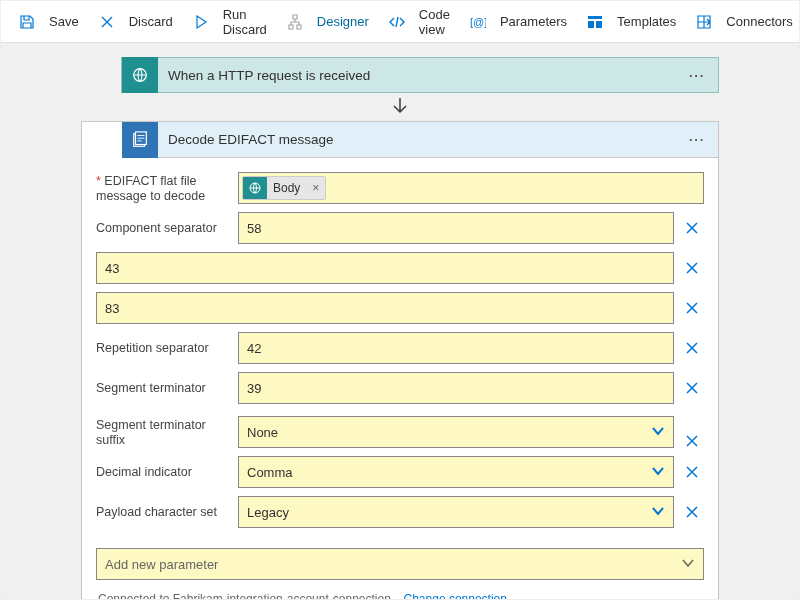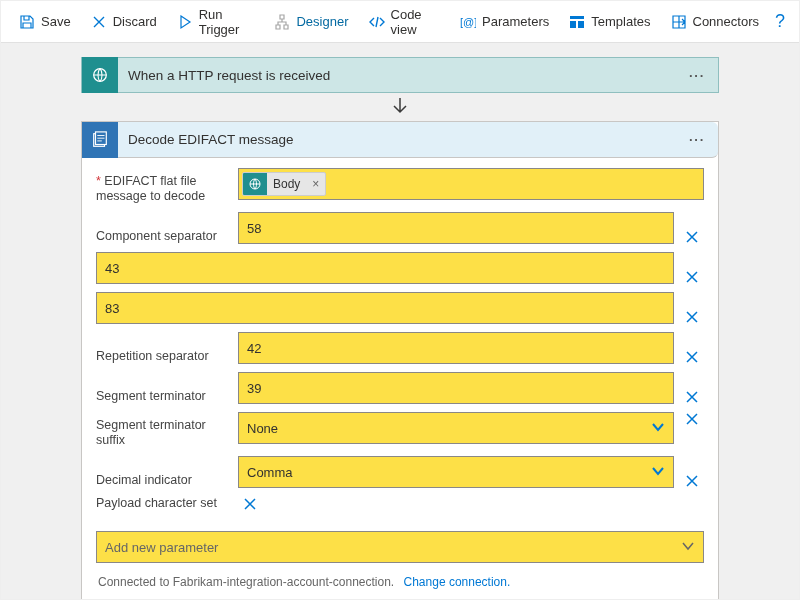--- a/index.html
+++ b/index.html
@@ -1,61 +1,61 @@
 <!DOCTYPE html>
 <html><head>
 <meta charset="utf-8">
 <style>
   * { box-sizing: border-box; }
   html, body { margin:0; padding:0; font-family: "Segoe UI", Arial, sans-serif; font-size:13px; color:#323130; background:#fff; }
   .app { width:800px; height:600px; display:flex; flex-direction:column; border:1px solid #eee;}
   .toolbar { display:flex; align-items:center; height:42px; border-bottom:1px solid #e1e1e1; padding:0 8px; gap:0; }
-  .toolbar .tbtn { display:flex; align-items:center; gap:6px; padding:0 10px; height:42px; color:#323130; cursor:pointer; }
+  .toolbar .tbtn { display:flex; align-items:center; gap:14px; padding:0 10px; height:42px; color:#323130; cursor:pointer; }
   .toolbar .tbtn.disabled { color:#0369a1; }
   .toolbar .tbtn .ic { width:16px; height:16px; display:flex; align-items:center; justify-content:center; }
   .toolbar .tbtn .ic svg { width:16px; height:16px; }
   .toolbar .help { margin-left:auto; color:#0078d4; font-size:18px; padding:0 6px; cursor:pointer;}
   .canvas { flex:1; background:#f0f0f0; padding:14px 80px 14px 80px; overflow:hidden;}
   .col { display:flex; flex-direction:column; align-items:stretch; gap:0;}
   .card { background:#fff; border:1px solid #c8c6c4; }
-  .card-header { display:flex; align-items:center; height:36px; padding-right:8px; }
+  .card-header { display:flex; align-items:center; height:36px; padding-right:8px;margin-left:40px; }
   .hdr-trigger { background:#cde6e6; border:1px solid #8fbfbf; }
-  .hdr-action  { background:#e1f0f8; border-bottom:1px solid #c8c6c4;border-radius:6px; }
+  .hdr-action  { background:#e1f0f8; border-bottom:1px solid #c8c6c4; }
   .hdr-icon { width:36px; height:36px; display:flex; align-items:center; justify-content:center; }
   .hdr-trigger .hdr-icon { background:#1f8f8f; }
   .hdr-action  .hdr-icon { background:#2f74b5; }
   .hdr-icon svg { width:18px; height:18px; fill:#fff; stroke:#fff; }
   .hdr-title { flex:1; padding-left:10px; font-size:13.5px; }
   .hdr-menu { width:26px; text-align:center; color:#555; letter-spacing:1px; cursor:pointer; font-weight:bold;}
   .arrow-wrap { display:flex; justify-content:center; padding:4px 0 4px 0;}
   .arrow-wrap svg { width:22px; height:20px; stroke:#3a3a3a; fill:none; stroke-width:1.5;}
   .card-body { padding:10px 14px 8px 14px; display:flex; flex-direction:column; gap:8px;}
-  .row { display:flex; align-items:flex-end; gap:6px; }
+  .row { display:flex; align-items:center; gap:6px; }
   .lbl { width:136px; min-width:136px; font-size:12.5px; color:#444; line-height:1.2;}
   .lbl .req { color:#d13438; }
   .field { flex:1; }
   .inp, .sel, .tokenbox, .addnew {
-    width:100%; height:32px; border:1px solid #8a8886; background:#fde047;
+    width:100%; height:32px; border:1px solid #8a8886; background:#fef9c3;
     display:flex; align-items:center; padding:0 8px; font-size:13px; color:#323130;
   }
   .sel { justify-content:space-between; cursor:pointer;}
   .chev { color:#0078d4; }
   .chev svg { width:14px; height:14px; stroke:#0078d4; fill:none; stroke-width:2;}
   .xbtn { width:24px; display:flex; align-items:center; justify-content:center; cursor:pointer;}
   .xbtn svg { width:14px; height:14px; stroke:#0078d4; stroke-width:1.5; fill:none;}
   .tokenbox { padding:3px; height:auto; min-height:32px;}
   .token { display:inline-flex; align-items:center; background:#e6e6e6; border:1px solid #ccc; border-radius:2px; height:24px; font-size:12px; overflow:hidden;}
   .token .tkicon { width:24px; height:24px; background:#1f8f8f; display:flex; align-items:center; justify-content:center;}
   .token .tkicon svg{ width:14px; height:14px; fill:#fff; stroke:#fff;}
   .token .tklabel { padding:0 6px; color:#333;}
   .token .tkx { padding:0 6px; color:#666; cursor:pointer;}
   .addnew { color:#666; justify-content:space-between; cursor:pointer;}
   .conn-line { font-size:12px; color:#666; padding:4px 2px 2px 2px;}
   .conn-line a { color:#0078d4; text-decoration:none; margin-left:6px; cursor:pointer;}
-  .row.top { align-items:flex-start; }
+  .row.top { align-items:flex-end; }
   .row.top .lbl { padding-top:6px; }
   .spacer4 { height:4px; }
 </style>
 </head>
 <body>
 
 <div class="app">
 
   <div class="toolbar">
     <div class="tbtn">
@@ -73,21 +73,21 @@
           </svg>
       </span>
       <span>Discard</span>
     </div>
     <div class="tbtn">
       <span class="ic">
         <svg viewBox="0 0 16 16">
             <path fill="none" stroke="#0078d4" stroke-width="1.2" d="M4 2l9 6-9 6z"></path>
           </svg>
       </span>
-      <span>Run Trigger</span>
+      <span>Run Discard</span>
     </div>
     <div class="tbtn disabled">
       <span class="ic">
         <svg viewBox="0 0 16 16">
             <path fill="none" stroke="#a6a6a6" stroke-width="1.2" d="M6 1h4v4H6zM2 11h4v4H2zM10 11h4v4h-4zM8 5v3M8 8H4v3M8 8h4v3"></path>
           </svg>
       </span>
       <span>Designer</span>
     </div>
     <div class="tbtn">
@@ -283,20 +283,28 @@
               </div>
             <div class="xbtn">
                 <svg viewBox="0 0 14 14">
                   <path d="M2 2l10 10M12 2L2 12"></path>
                 </svg>
               </div>
           </div>
 
           <div class="row">
             <div class="lbl">Payload character set</div>
+            <div class="field">
+                <div class="sel">
+              <span>Legacy</span>
+              <span class="chev"><svg viewBox="0 0 14 14">
+                      <path d="M2 4l5 6 5-6"></path>
+                    </svg></span>
+            </div>
+              </div>
             <div class="xbtn">
                 <svg viewBox="0 0 14 14">
                   <path d="M2 2l10 10M12 2L2 12"></path>
                 </svg>
               </div>
           </div>
 
           <div class="spacer4"></div>
 
           <div class="addnew">

